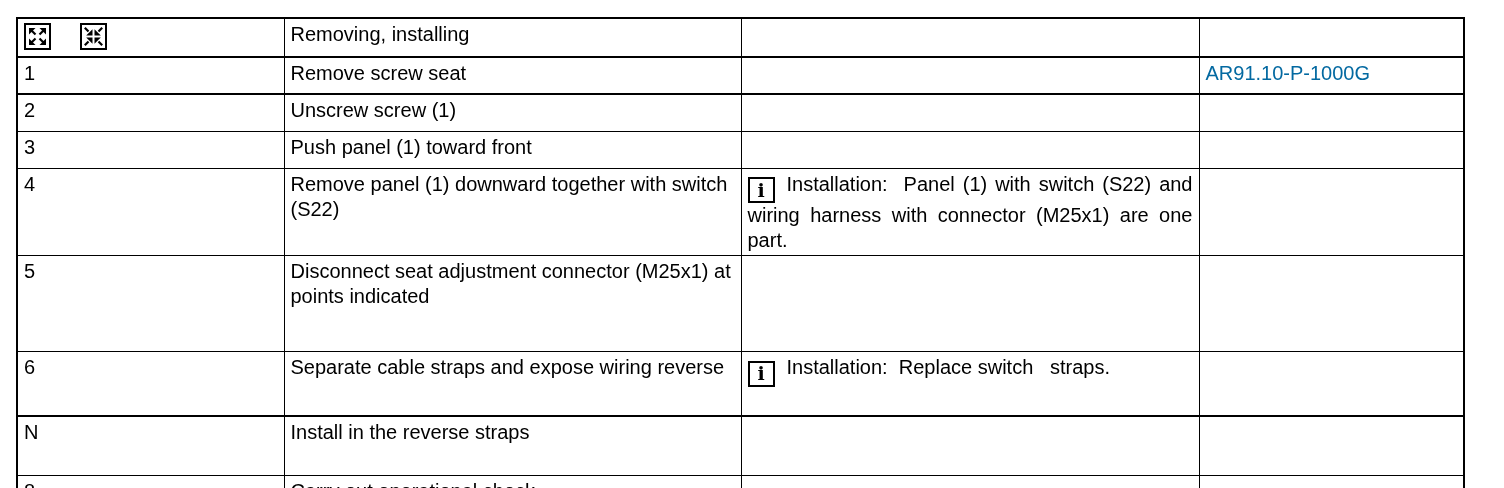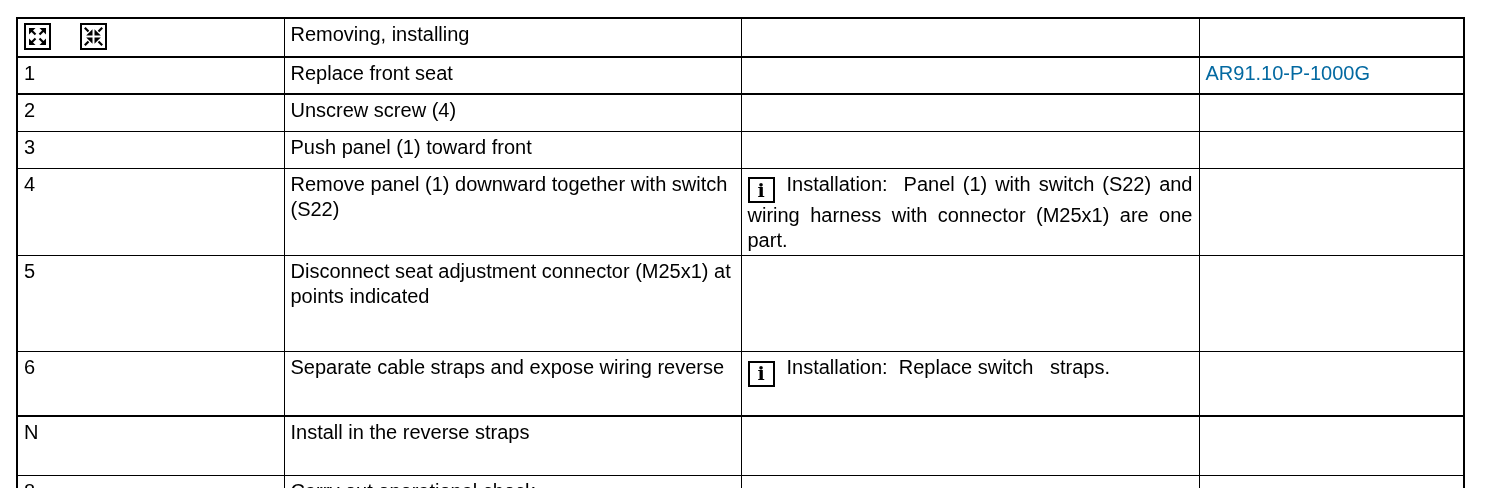--- a/index.html
+++ b/index.html
@@ -131,27 +131,27 @@
               </svg>
             </span>
           </div>
         </td>
         <td class="desc-cell">Removing, installing</td>
         <td class="note-cell"></td>
         <td class="doc-cell"></td>
       </tr>
     <tr class="body-row thick-bottom" style="height: 37px;">
           <td class="step-cell">1</td>
-          <td class="desc-cell">Replace front seat</td>
+          <td class="desc-cell">Remove screw seat</td>
           <td class="note-cell"></td>
           <td class="doc-cell"><span class="doc-link">AR91.10-P-1000G</span></td>
         </tr>
         <tr class="body-row" style="height: 37px;">
           <td class="step-cell">2</td>
-          <td class="desc-cell">Unscrew screw (4)</td>
+          <td class="desc-cell">Unscrew screw (1)</td>
           <td class="note-cell"></td>
           <td class="doc-cell"></td>
         </tr>
         <tr class="body-row" style="height: 37px;">
           <td class="step-cell">3</td>
           <td class="desc-cell">Push panel (1) toward front</td>
           <td class="note-cell"></td>
           <td class="doc-cell"></td>
         </tr>
         <tr class="body-row" style="height: 37px;">

